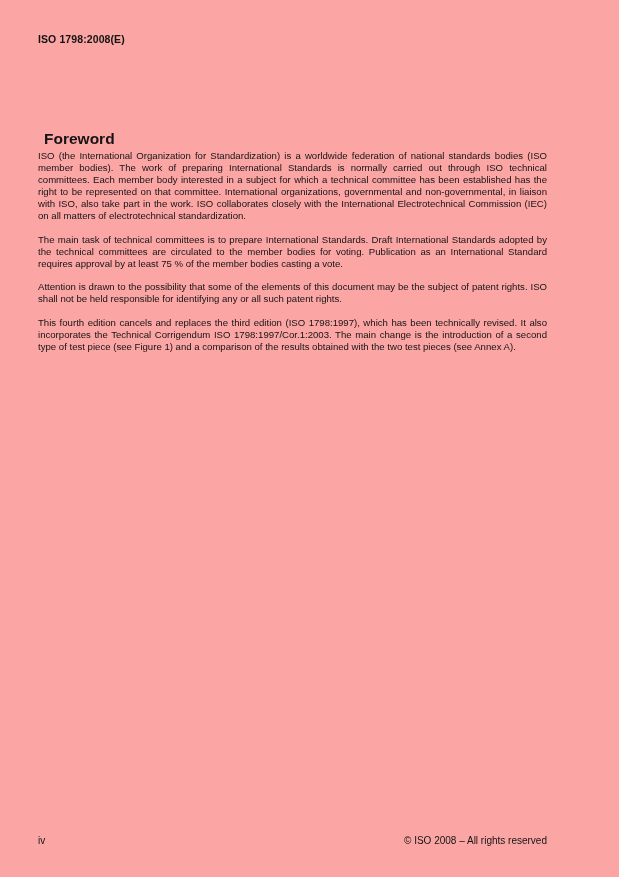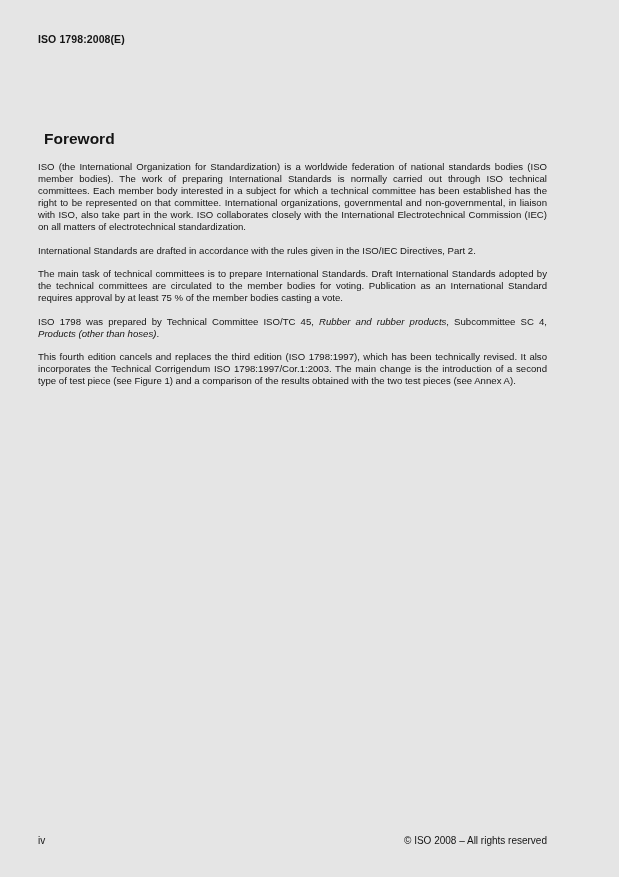--- a/index.html
+++ b/index.html
@@ -4,21 +4,21 @@
 <style>
   html, body {
     margin: 0;
     padding: 0;
     background: #ffffff;
   }
   .page {
     position: relative;
     width: 619px;
     height: 877px;
-    background: #e5e5e5;
+    background: #fca5a5;
     font-family: "Liberation Sans", sans-serif;
     color: #141414;
     overflow: hidden;
   }
   .doc-header {
     position: absolute;
     top: 33px;
     left: 38px;
     font-size: 10.5px;
     font-weight: bold;
@@ -26,21 +26,21 @@
   }
   .doc-heading {
     position: absolute;
     top: 130px;
     left: 44px;
     font-size: 15.5px;
     font-weight: bold;
   }
   .doc-content {
     position: absolute;
-    top: 161px;
+    top: 150px;
     left: 38px;
     width: 509px;
   }
   .doc-content p {
     margin: 0 0 11.5px 0;
     font-size: 9.6px;
     line-height: 12px;
     text-align: justify;
     text-justify: inter-word;
   }
@@ -64,23 +64,22 @@
 <body>
 
 <div class="page">
 
   <div class="doc-header">ISO 1798:2008(E)</div>
 
   <div class="doc-heading">Foreword</div>
 
   <div class="doc-content">
       <p><span>ISO (the International Organization for Standardization) is a worldwide federation of national standards bodies (ISO member bodies). The work of preparing International Standards is normally carried out through ISO technical committees. Each member body interested in a subject for which a technical committee has been established has the right to be represented on that committee. International organizations, governmental and non-governmental, in liaison with ISO, also take part in the work. ISO collaborates closely with the International Electrotechnical Commission (IEC) on all matters of electrotechnical standardization.</span></p>
-      <p><span>International Standards are drafted in accordance with the rules given in the ISO/IEC Directives, Part 2.</span></p>
       <p><span>The main task of technical committees is to prepare International Standards. Draft International Standards adopted by the technical committees are circulated to the member bodies for voting. Publication as an International Standard requires approval by at least 75 % of the member bodies casting a vote.</span></p>
-      <p><span>ISO 1798 was prepared by Technical Committee ISO/TC 45, </span><i>Rubber and rubber products</i><span>, Subcommittee SC 4, </span><i>Products (other than hoses)</i><span>.</span></p>
+      <p><span>Attention is drawn to the possibility that some of the elements of this document may be the subject of patent rights. ISO shall not be held responsible for identifying any or all such patent rights.</span></p>
       <p><span>This fourth edition cancels and replaces the third edition (ISO 1798:1997), which has been technically revised. It also incorporates the Technical Corrigendum ISO 1798:1997/Cor.1:2003. The main change is the introduction of a second type of test piece (see Figure 1) and a comparison of the results obtained with the two test pieces (see Annex A).</span></p>
     </div>
 
   <div class="doc-footer">
     <span class="page-number">iv</span>
     <span class="copyright">© ISO 2008 – All rights reserved</span>
   </div>
 
 </div>
 

